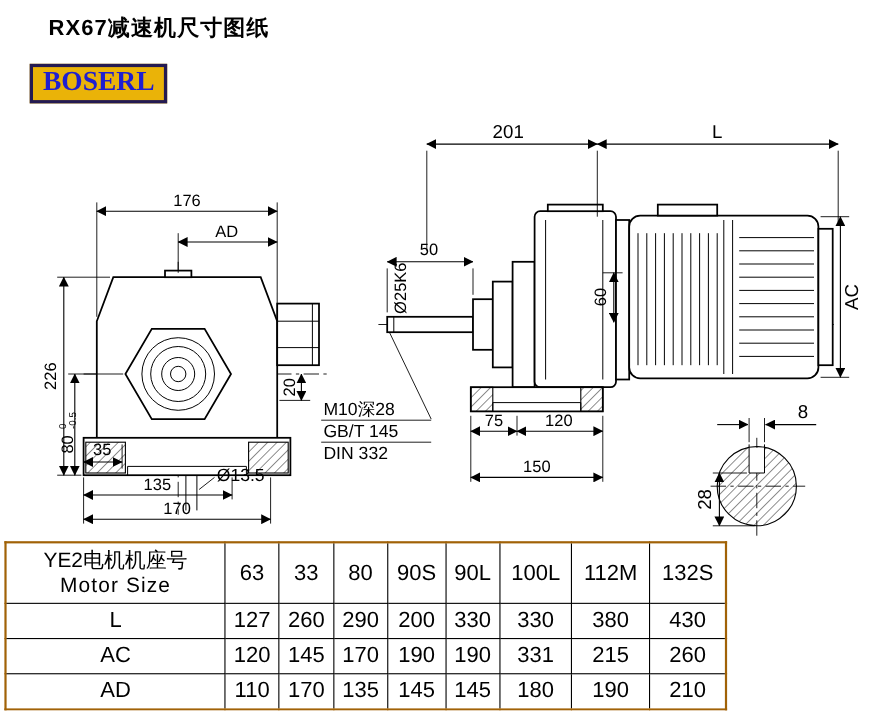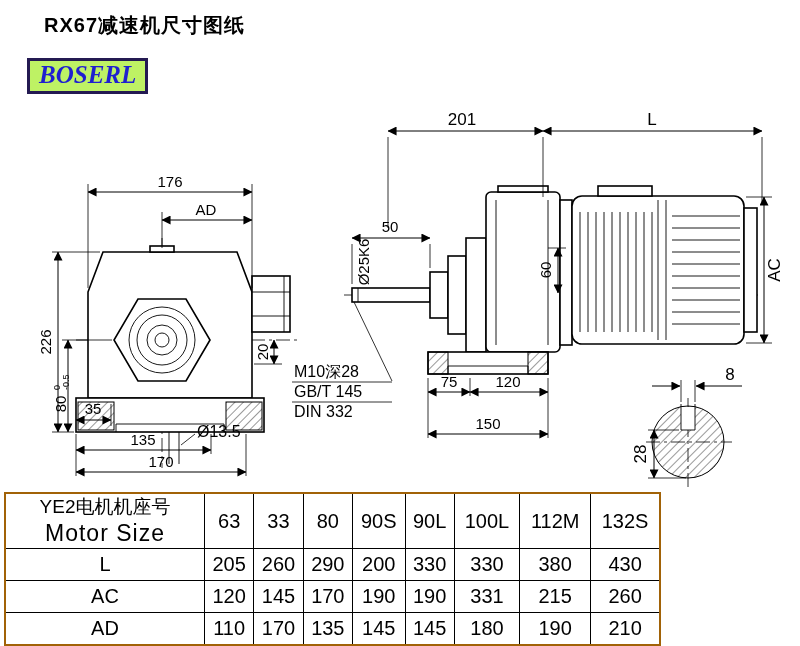--- a/index.html
+++ b/index.html
@@ -8,21 +8,21 @@
     font-family:"Liberation Sans",sans-serif;color:#000;overflow:hidden;
   }
   .page-title{
     position:absolute;left:44px;top:12px;
     font-size:20px;font-weight:bold;letter-spacing:1px;
   }
   .brand-box{
     position:absolute;left:27px;top:58px;
     border:3px solid #241a52;padding:0px 9px 2px 9px;
     font-family:"Liberation Serif",serif;
-    font-size:25px;font-weight:bold;color:#1f1fd0;background:#bef264;font-style:italic;
+    font-size:25px;font-weight:bold;color:#1f1fd0;background:#eab308;
   }
   .drawing-wrap{position:absolute;left:0;top:100px;width:800px;height:392px;}
   svg text{font-family:"Liberation Sans",sans-serif;fill:#000;}
   .dimtxt{font-size:15px;}
   .dimtxt-lg{font-size:17px;}
   .toltxt{font-size:9px;}
   .notetxt{font-size:16px;}
   .obj{fill:#ffffff;stroke:#000;stroke-width:1.6;}
   .objthin{fill:none;stroke:#000;stroke-width:0.9;}
   .ext{stroke:#000;stroke-width:0.8;fill:none;}
@@ -33,21 +33,21 @@
   .hatched{fill:url(#hatch);stroke:#000;stroke-width:1;}
   table.spec{
     position:absolute;top:492px;left:4px;width:657px;
     border-collapse:collapse;border:2px solid #a16207;
     text-align:center;font-size:20px;background:#fff;
   }
   table.spec td{border:1px solid #000;padding:0;height:31px;}
   table.spec td.c0{width:198px;}
   table.spec tr.hdr td{height:54px;}
   .hdr-cn{font-size:19px;line-height:1.35;}
-  .hdr-en{font-size:23px;line-height:1.2;letter-spacing:1px;}
+  .hdr-en{font-size:19px;line-height:1.2;letter-spacing:1px;}
 </style>
 </head>
 <body>
 
 <div class="page-title">RX67减速机尺寸图纸</div>
 <div class="brand-box">BOSERL</div>
 
 <div class="drawing-wrap">
 <svg width="800" height="392" viewBox="0 100 800 392">
   <defs>
@@ -282,21 +282,21 @@
     <td>33</td>
     <td>80</td>
     <td>90S</td>
     <td>90L</td>
     <td>100L</td>
     <td>112M</td>
     <td>132S</td>
   </tr>
   <tr>
     <td class="c0">L</td>
-    <td>205</td>
+    <td>127</td>
     <td>260</td>
     <td>290</td>
     <td>200</td>
     <td>330</td>
     <td>330</td>
     <td>380</td>
     <td>430</td>
   </tr>
   <tr>
     <td class="c0">AC</td>

